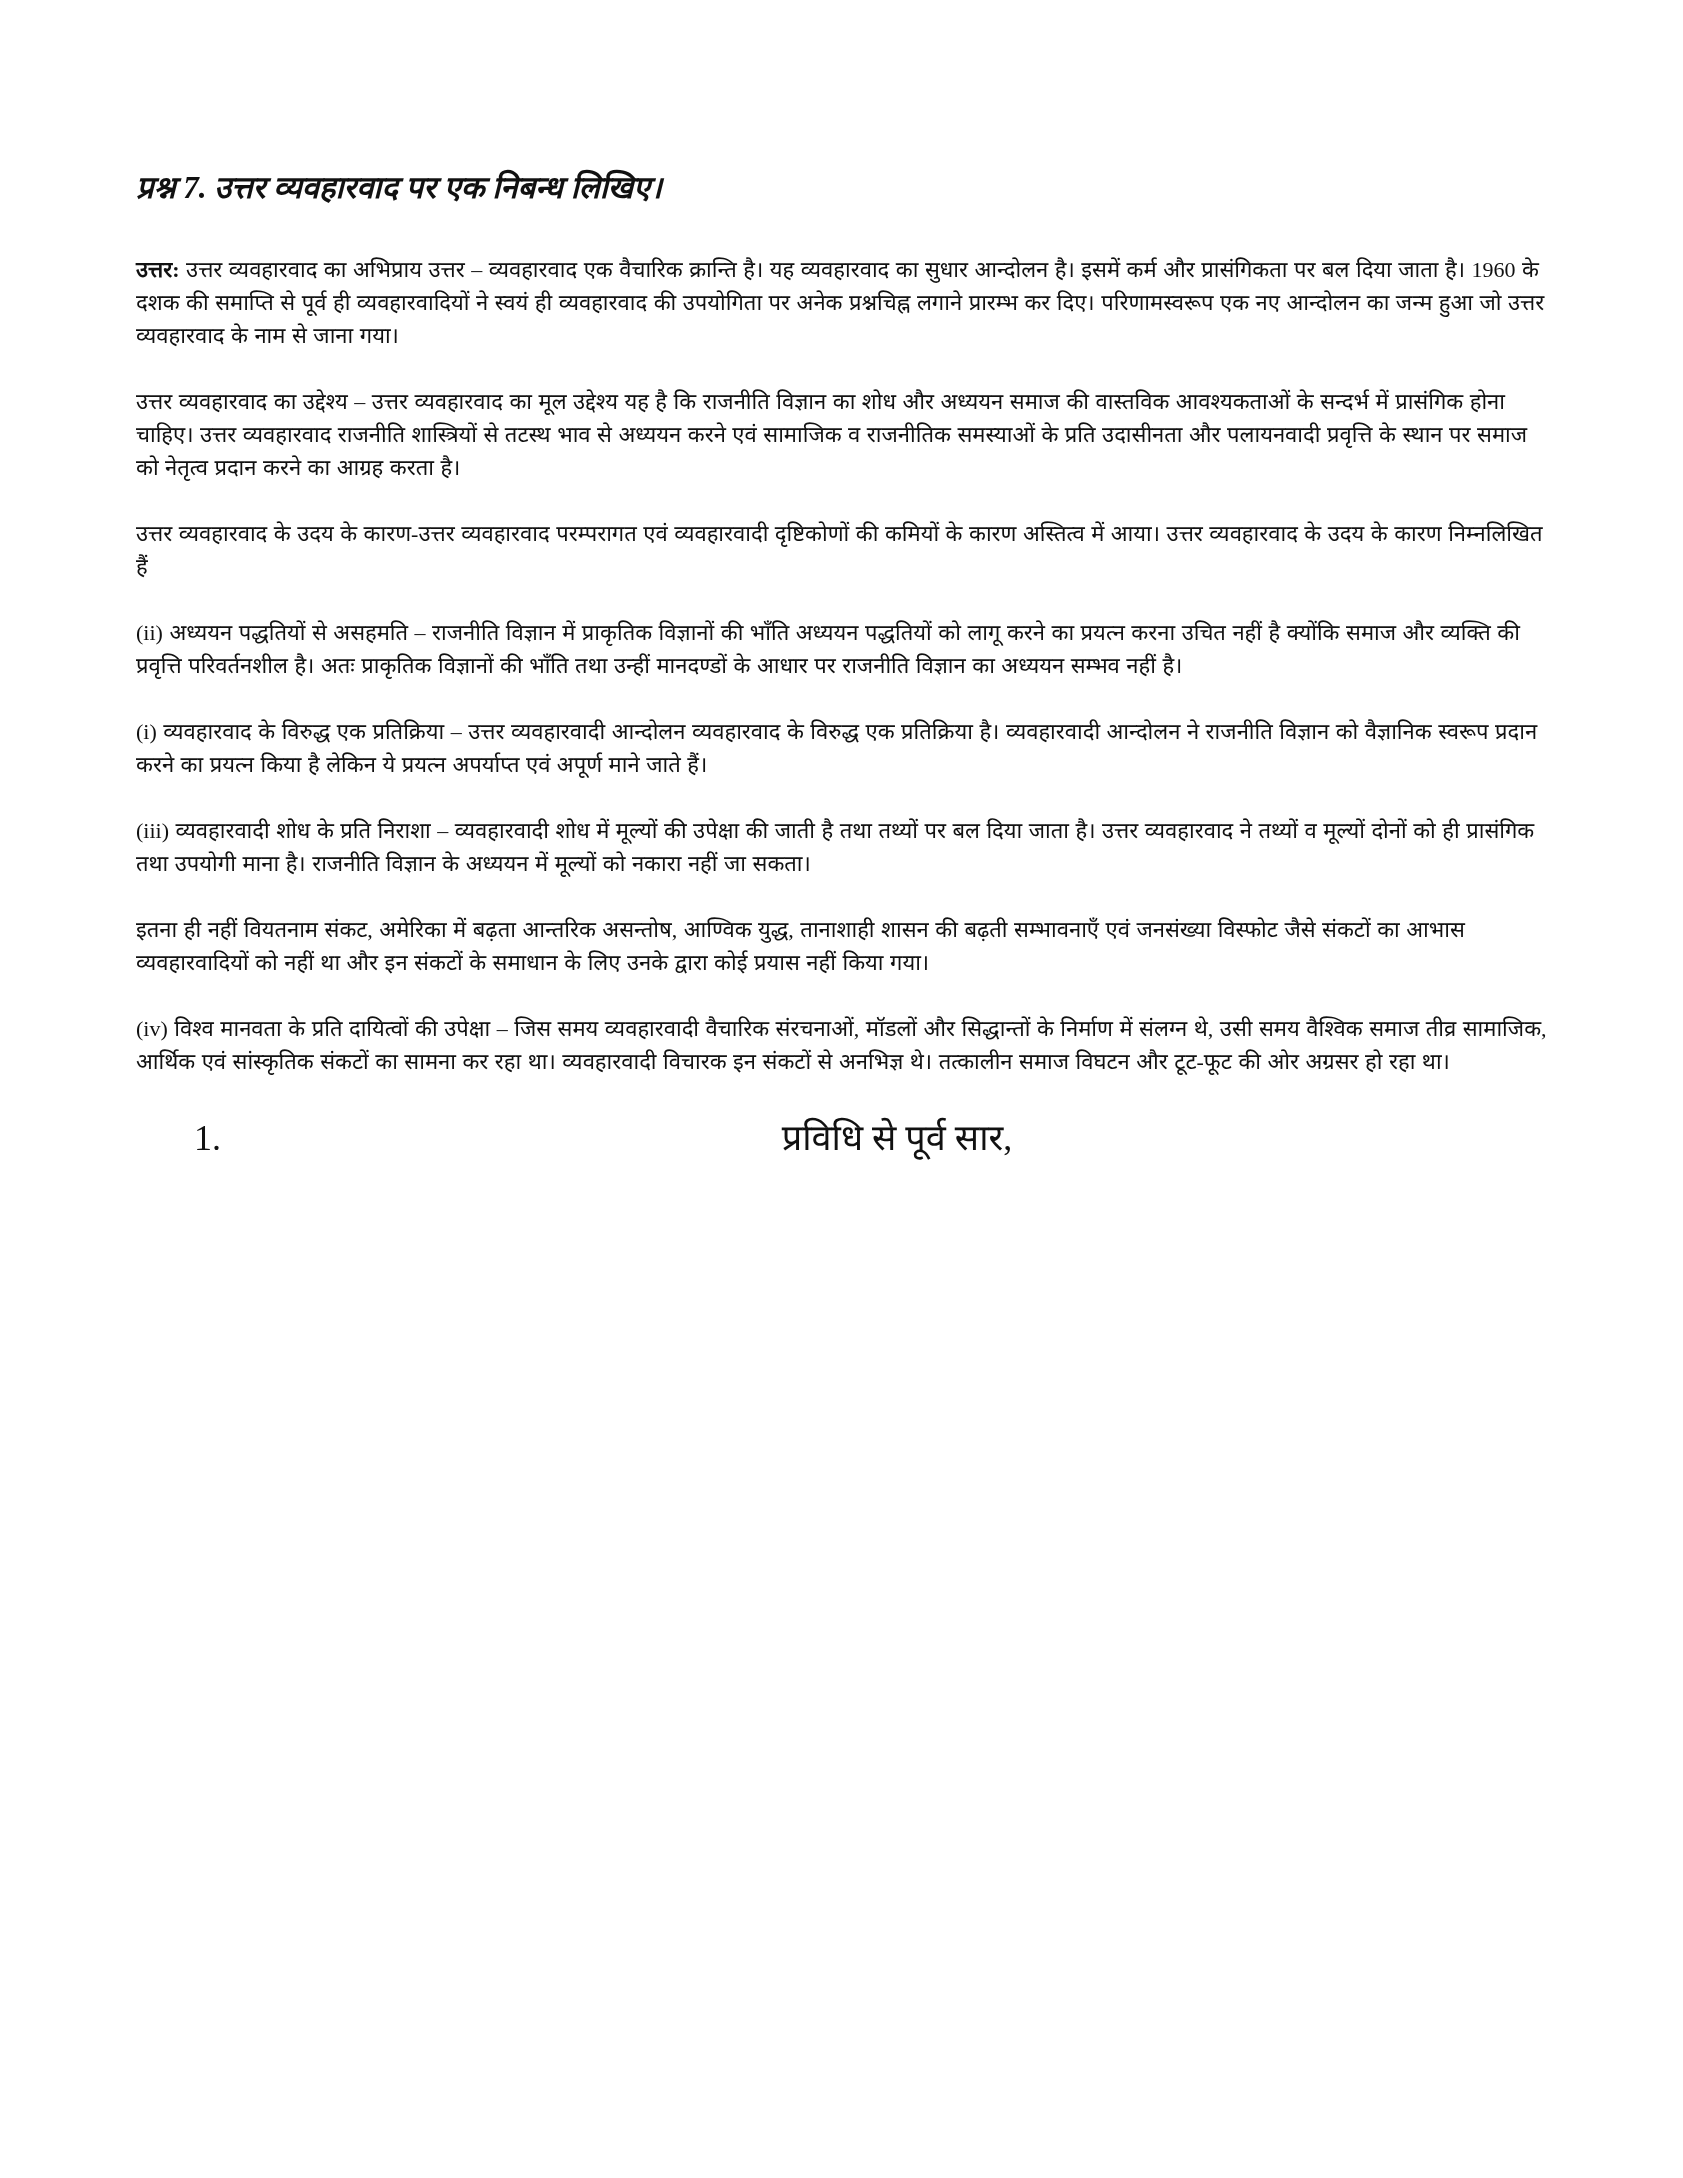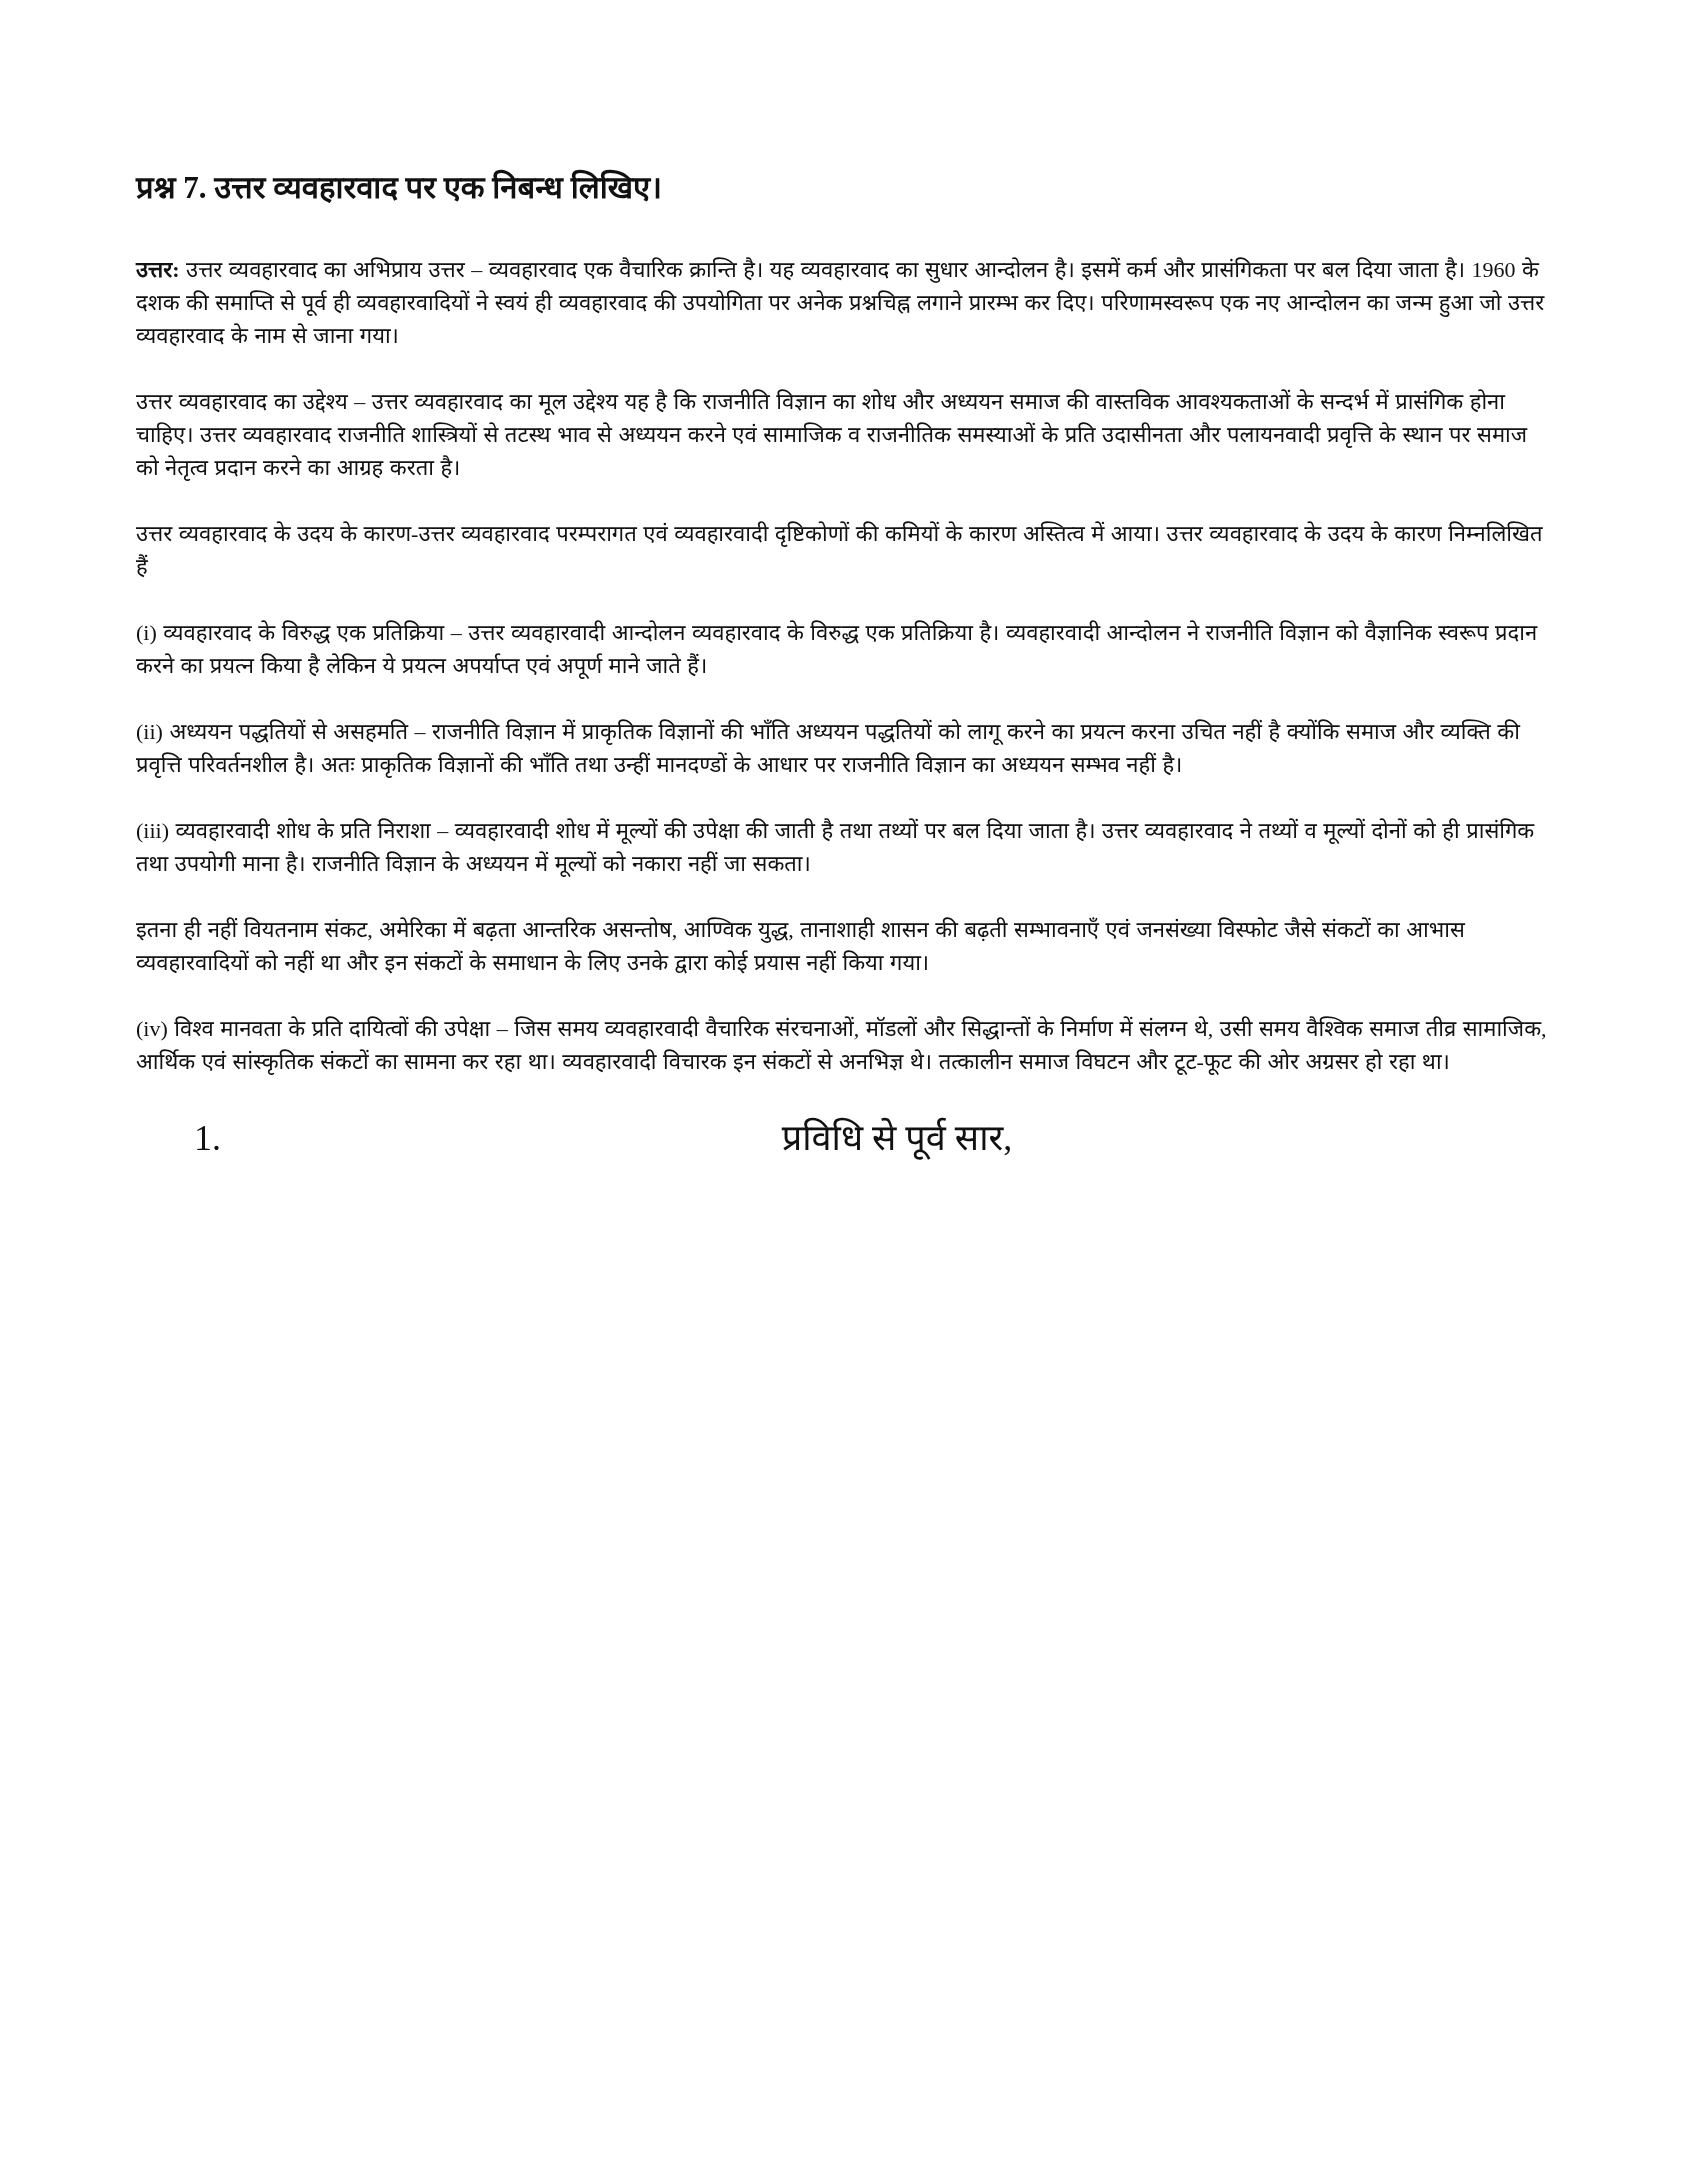--- a/index.html
+++ b/index.html
@@ -19,20 +19,21 @@
     position: absolute;
     left: 136px;
     top: 166px;
     width: 1416px;
   }
   .title {
     font-size: 31px;
     font-weight: 700;
     line-height: 1.45;
     margin: 0 0 42px 0;
+    font-style: italic;
   }
   .para {
     font-size: 22px;
     font-weight: 400;
     line-height: 1.5;
     margin: 0 0 33px 0;
     text-align: left;
     word-spacing: 1px;
   }
   .para strong {
@@ -55,23 +56,23 @@
 <div class="page">
 
   <h1 class="title">प्रश्न 7. उत्तर व्यवहारवाद पर एक निबन्ध लिखिए।</h1>
 
   <p class="para"><strong>उत्तर:</strong><span> उत्तर व्यवहारवाद का अभिप्राय उत्तर – व्यवहारवाद एक वैचारिक क्रान्ति है। यह व्यवहारवाद का सुधार आन्दोलन है। इसमें कर्म और प्रासंगिकता पर बल दिया जाता है। 1960 के दशक की समाप्ति से पूर्व ही व्यवहारवादियों ने स्वयं ही व्यवहारवाद की उपयोगिता पर अनेक प्रश्नचिह्न लगाने प्रारम्भ कर दिए। परिणामस्वरूप एक नए आन्दोलन का जन्म हुआ जो उत्तर व्यवहारवाद के नाम से जाना गया।</span></p>
 
   <p class="para">उत्तर व्यवहारवाद का उद्देश्य – उत्तर व्यवहारवाद का मूल उद्देश्य यह है कि राजनीति विज्ञान का शोध और अध्ययन समाज की वास्तविक आवश्यकताओं के सन्दर्भ में प्रासंगिक होना चाहिए। उत्तर व्यवहारवाद राजनीति शास्त्रियों से तटस्थ भाव से अध्ययन करने एवं सामाजिक व राजनीतिक समस्याओं के प्रति उदासीनता और पलायनवादी प्रवृत्ति के स्थान पर समाज को नेतृत्व प्रदान करने का आग्रह करता है।</p>
 
   <p class="para">उत्तर व्यवहारवाद के उदय के कारण-उत्तर व्यवहारवाद परम्परागत एवं व्यवहारवादी दृष्टिकोणों की कमियों के कारण अस्तित्व में आया। उत्तर व्यवहारवाद के उदय के कारण निम्नलिखित हैं</p>
 
+  <p class="para">(ii) अध्ययन पद्धतियों से असहमति – राजनीति विज्ञान में प्राकृतिक विज्ञानों की भाँति अध्ययन पद्धतियों को लागू करने का प्रयत्न करना उचित नहीं है क्योंकि समाज और व्यक्ति की प्रवृत्ति परिवर्तनशील है। अतः प्राकृतिक विज्ञानों की भाँति तथा उन्हीं मानदण्डों के आधार पर राजनीति विज्ञान का अध्ययन सम्भव नहीं है।</p>
+
   <p class="para">(i) व्यवहारवाद के विरुद्ध एक प्रतिक्रिया – उत्तर व्यवहारवादी आन्दोलन व्यवहारवाद के विरुद्ध एक प्रतिक्रिया है। व्यवहारवादी आन्दोलन ने राजनीति विज्ञान को वैज्ञानिक स्वरूप प्रदान करने का प्रयत्न किया है लेकिन ये प्रयत्न अपर्याप्त एवं अपूर्ण माने जाते हैं।</p>
-
-  <p class="para">(ii) अध्ययन पद्धतियों से असहमति – राजनीति विज्ञान में प्राकृतिक विज्ञानों की भाँति अध्ययन पद्धतियों को लागू करने का प्रयत्न करना उचित नहीं है क्योंकि समाज और व्यक्ति की प्रवृत्ति परिवर्तनशील है। अतः प्राकृतिक विज्ञानों की भाँति तथा उन्हीं मानदण्डों के आधार पर राजनीति विज्ञान का अध्ययन सम्भव नहीं है।</p>
 
   <p class="para">(iii) व्यवहारवादी शोध के प्रति निराशा – व्यवहारवादी शोध में मूल्यों की उपेक्षा की जाती है तथा तथ्यों पर बल दिया जाता है। उत्तर व्यवहारवाद ने तथ्यों व मूल्यों दोनों को ही प्रासंगिक तथा उपयोगी माना है। राजनीति विज्ञान के अध्ययन में मूल्यों को नकारा नहीं जा सकता।</p>
 
   <p class="para">इतना ही नहीं वियतनाम संकट, अमेरिका में बढ़ता आन्तरिक असन्तोष, आण्विक युद्ध, तानाशाही शासन की बढ़ती सम्भावनाएँ एवं जनसंख्या विस्फोट जैसे संकटों का आभास व्यवहारवादियों को नहीं था और इन संकटों के समाधान के लिए उनके द्वारा कोई प्रयास नहीं किया गया।</p>
 
   <p class="para">(iv) विश्व मानवता के प्रति दायित्वों की उपेक्षा – जिस समय व्यवहारवादी वैचारिक संरचनाओं, मॉडलों और सिद्धान्तों के निर्माण में संलग्न थे, उसी समय वैश्विक समाज तीव्र सामाजिक, आर्थिक एवं सांस्कृतिक संकटों का सामना कर रहा था। व्यवहारवादी विचारक इन संकटों से अनभिज्ञ थे। तत्कालीन समाज विघटन और टूट-फूट की ओर अग्रसर हो रहा था।</p>
 
 
   <ol class="features">
     <li>प्रविधि से पूर्व सार,</li>

